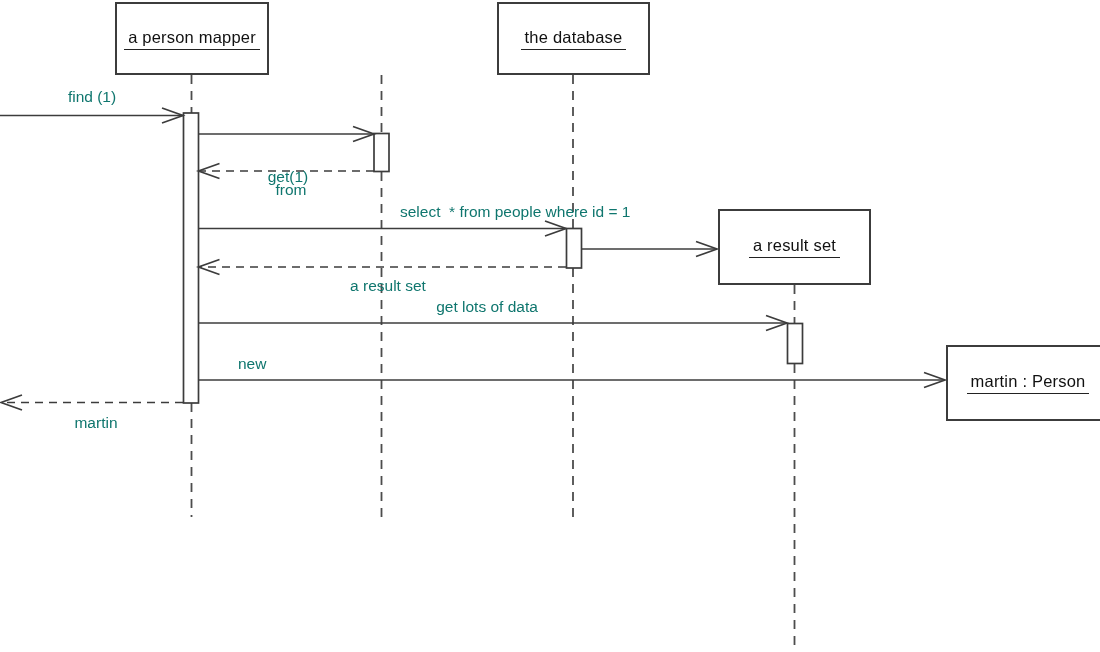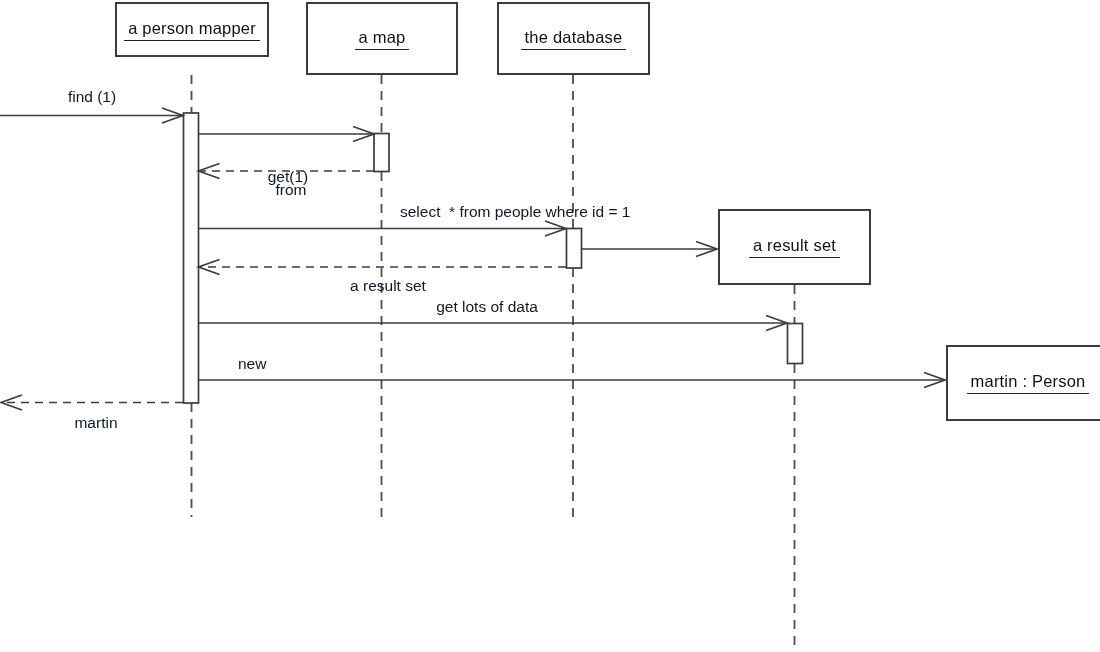--- a/index.html
+++ b/index.html
@@ -35,21 +35,21 @@
   .obj-label {
     border-bottom: 1.5px solid #222222;
     padding: 0 4px 2px 4px;
     white-space: pre;
   }
   .msg-label {
     position: absolute;
     font-size: 15.5px;
     line-height: 18px;
     white-space: pre;
-    color: #0f172a;
+    color: #0f766e;
   }
   .msg-label.centered {
     transform: translateX(-50%);
   }
 </style>
 </head>
 <body>
 
 <div class="diagram">
 
@@ -94,27 +94,24 @@
       <polyline points="219.5,163.5 198.5,171 219.5,178.5"></polyline>
       <polyline points="545,221 566,228.5 545,236"></polyline>
       <polyline points="696,241.5 717,249 696,256.5"></polyline>
       <polyline points="219.5,259.5 198.5,267 219.5,274.5"></polyline>
       <polyline points="766,315.5 787,323 766,330.5"></polyline>
       <polyline points="924,372.5 945,380 924,387.5"></polyline>
       <polyline points="22,395 1,402.5 22,410"></polyline>
     </g>
   </svg>
 
-  <div class="obj-box" style="left:115px; top:2px; width:154px; height:55px;">
+  <div class="obj-box" style="left:115px; top:2px; width:154px; height:73px;">
     <span class="obj-label">a person mapper</span>
   </div>
 
-  <div class="obj-box" style="left:306px; top:2px; width:152px; height:73px;">
-    <span class="obj-label">a map</span>
-  </div>
 
   <div class="obj-box" style="left:497px; top:2px; width:153px; height:73px;text-align:right;">
     <span class="obj-label">the database</span>
   </div>
 
   <div class="obj-box" style="left:718px; top:209px; width:153px; height:76px;">
     <span class="obj-label">a result set</span>
   </div>
 
   <div class="obj-box" style="left:946px; top:345px; width:164px; height:76px;">

